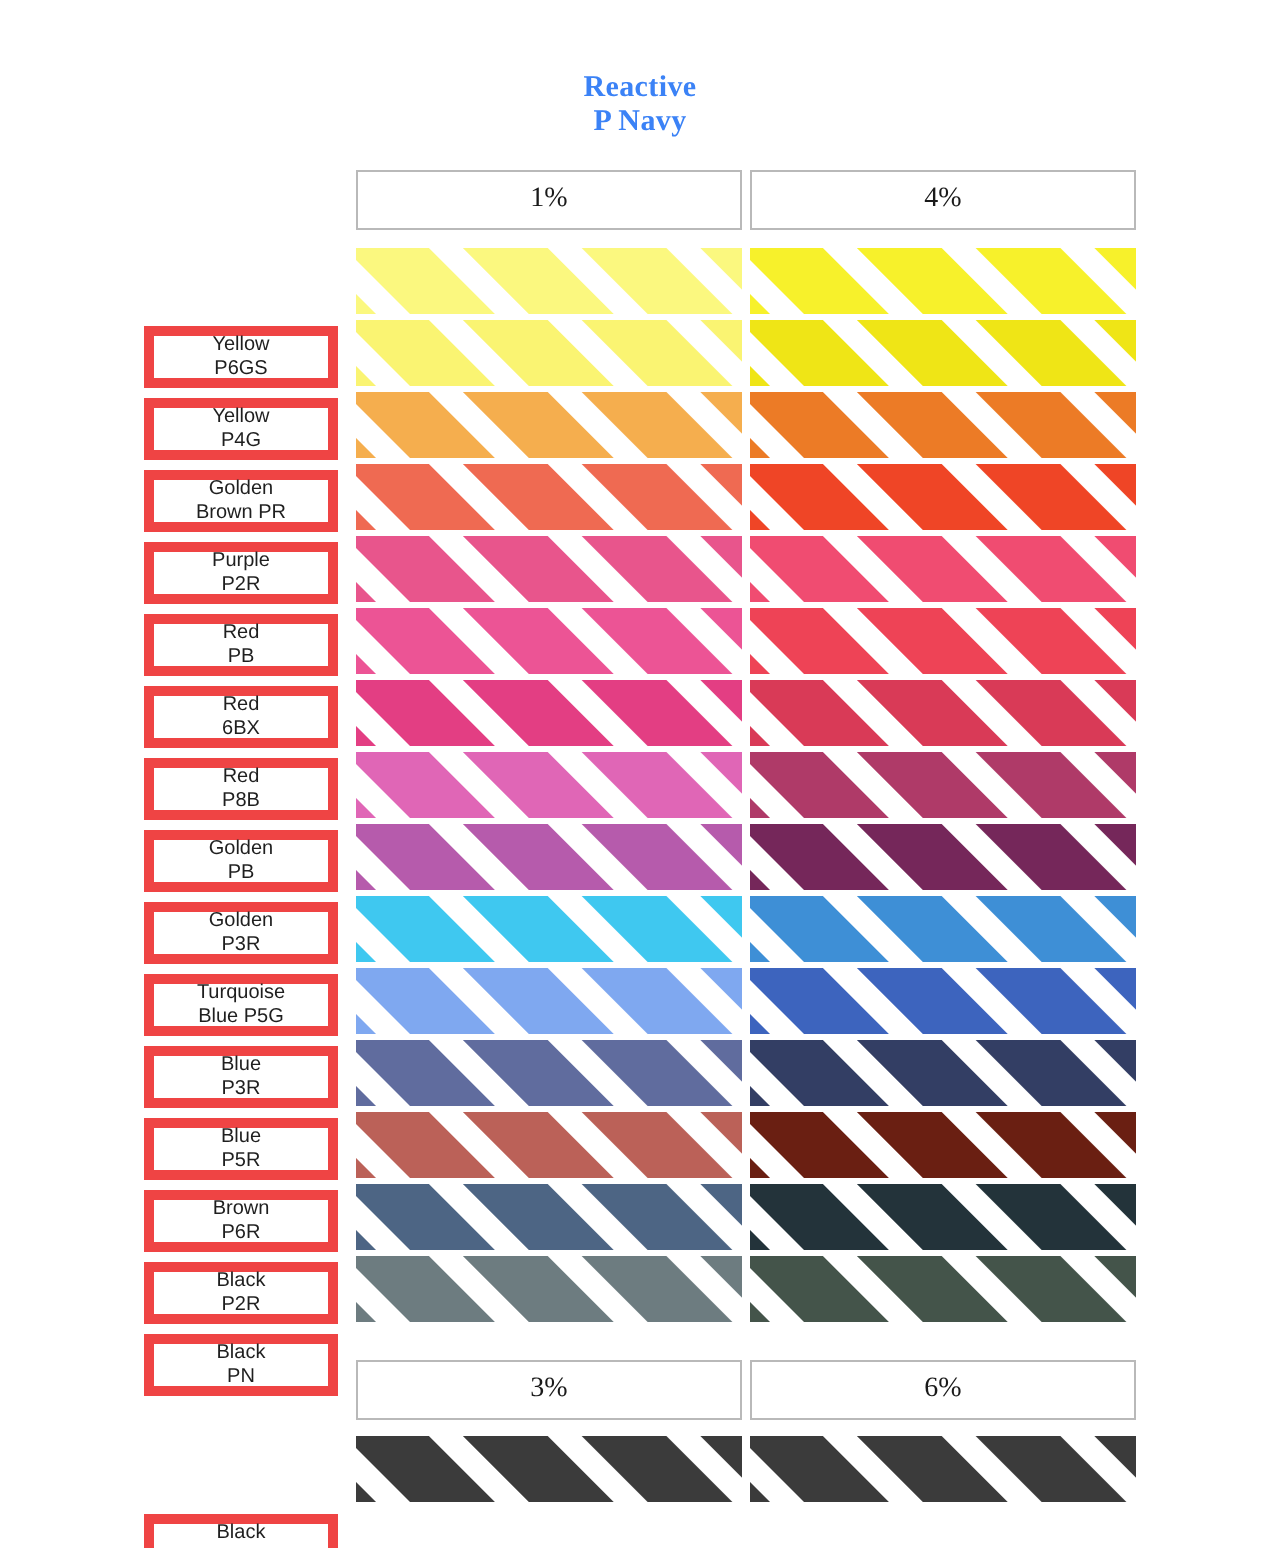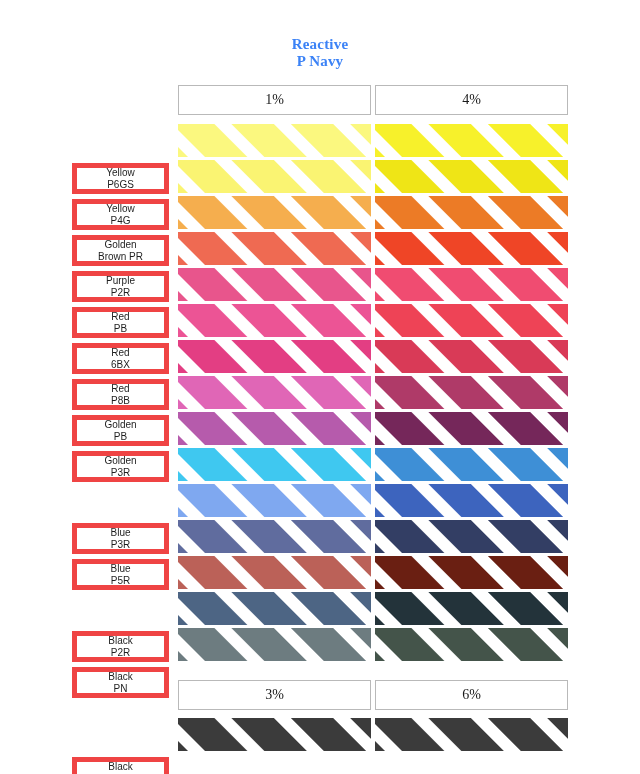--- a/index.html
+++ b/index.html
@@ -395,20 +395,24 @@
               <pattern id="stripe17" patternUnits="userSpaceOnUse" width="42" height="42" patternTransform="rotate(-45)">
                 <rect x="0" y="0" width="42" height="42" fill="#ffffff"></rect>
                 <rect x="0" y="0" width="30" height="42" fill="#75275A"></rect>
               </pattern>
             </defs>
             <rect x="0" y="0" width="215" height="42" fill="url(#stripe17)"></rect>
           </svg>
         </div>
       </div>
       <div class="dye-row">
+        <div class="label-box">
+          <span class="label-line">Turquoise</span>
+          <span class="label-line">Blue P5G</span>
+        </div>
         <div class="swatch col1">
           <svg class="stripes" viewBox="0 0 215 42" preserveAspectRatio="none">
             <defs>
               <pattern id="stripe18" patternUnits="userSpaceOnUse" width="42" height="42" patternTransform="rotate(-45)">
                 <rect x="0" y="0" width="42" height="42" fill="#ffffff"></rect>
                 <rect x="0" y="0" width="30" height="42" fill="#3FC8F0"></rect>
               </pattern>
             </defs>
             <rect x="0" y="0" width="215" height="42" fill="url(#stripe18)"></rect>
           </svg>
@@ -475,20 +479,24 @@
               <pattern id="stripe23" patternUnits="userSpaceOnUse" width="42" height="42" patternTransform="rotate(-45)">
                 <rect x="0" y="0" width="42" height="42" fill="#ffffff"></rect>
                 <rect x="0" y="0" width="30" height="42" fill="#333E64"></rect>
               </pattern>
             </defs>
             <rect x="0" y="0" width="215" height="42" fill="url(#stripe23)"></rect>
           </svg>
         </div>
       </div>
       <div class="dye-row">
+        <div class="label-box">
+          <span class="label-line">Brown</span>
+          <span class="label-line">P6R</span>
+        </div>
         <div class="swatch col1">
           <svg class="stripes" viewBox="0 0 215 42" preserveAspectRatio="none">
             <defs>
               <pattern id="stripe24" patternUnits="userSpaceOnUse" width="42" height="42" patternTransform="rotate(-45)">
                 <rect x="0" y="0" width="42" height="42" fill="#ffffff"></rect>
                 <rect x="0" y="0" width="30" height="42" fill="#BB6158"></rect>
               </pattern>
             </defs>
             <rect x="0" y="0" width="215" height="42" fill="url(#stripe24)"></rect>
           </svg>

